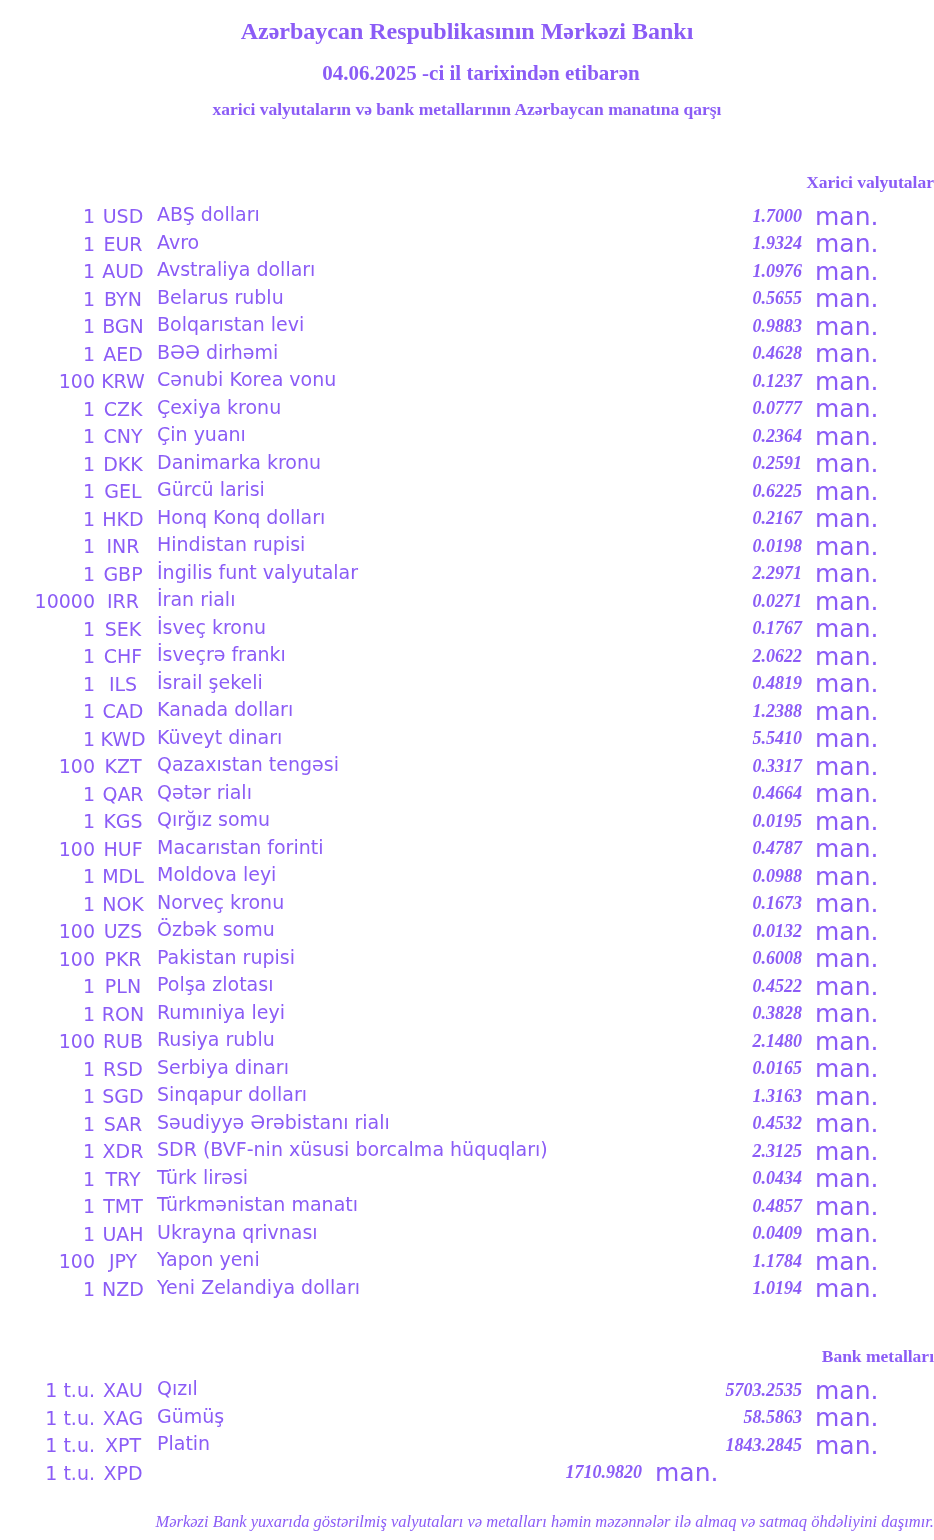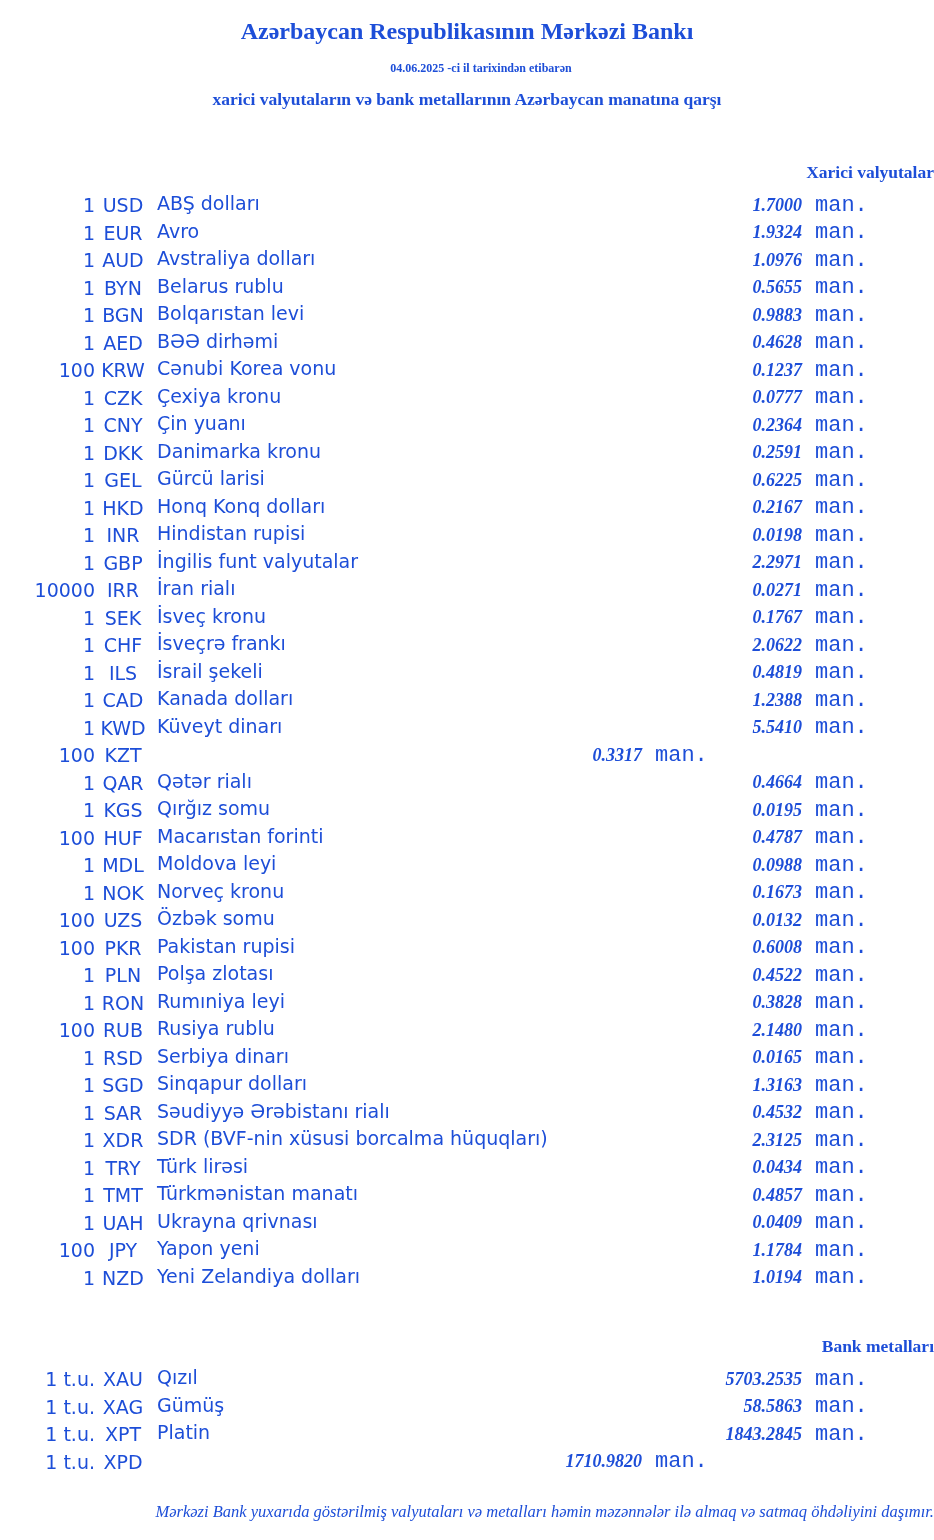--- a/index.html
+++ b/index.html
@@ -1,33 +1,33 @@
 <!DOCTYPE html>
 <html><head>
 <meta charset="utf-8">
 <style>
   html, body { margin: 0; padding: 0; background: #ffffff; }
   .page {
     position: relative;
     width: 934px;
     height: 1540px;
     background: #ffffff;
-    color: #1d4ed8;
+    color: #8b5cf6;
     font-family: "DejaVu Sans", sans-serif;
     box-sizing: border-box;
     overflow: hidden;
   }
   .header {
     text-align: center;
     padding-top: 17px;
     font-family: "Liberation Serif", serif;
     font-weight: bold;
   }
   .title { font-size: 24px; line-height: 1.2; }
-  .date-line { font-size: 12px; margin-top: 15px; margin-left: 28px; }
+  .date-line { font-size: 21px; margin-top: 15px; margin-left: 28px; }
   .subtitle { font-size: 17.5px; margin-top: 13px; text-align: center; }
 
   .section-heading {
     text-align: right;
     font-family: "Liberation Serif", serif;
     font-weight: bold;
     font-size: 17.5px;
     line-height: 1.25;
   }
   .fx-heading { margin-top: 52px; }
@@ -44,21 +44,21 @@
   .code-cell { text-align: center; font-size: 19px; white-space: nowrap; }
   .name-cell { padding-left: 6px;  font-size: 19px; white-space: nowrap; transform: translateY(-2px); }
   .rate-cell {
     text-align: right;
     font-family: "Liberation Serif", serif;
     font-style: italic;
     font-weight: bold;
     font-size: 18px;
     white-space: nowrap;
   }
-  .unit-cell { padding-left: 13px; font-size: 22px; white-space: nowrap; font-family: Liberation Mono, monospace; }
+  .unit-cell { padding-left: 13px; font-size: 25px; white-space: nowrap; }
 
   .footer {
     margin-top: 26px;
     text-align: right;
     font-family: "Liberation Serif", serif;
     font-style: italic;
     font-size: 16.5px;
   }
 </style>
 </head>
@@ -211,20 +211,21 @@
         <div class="rate-row">
           <span class="qty-cell">1</span>
           <span class="code-cell">KWD</span>
           <span class="name-cell">Küveyt dinarı</span>
           <span class="rate-cell">5.5410</span>
           <span class="unit-cell">man.</span>
         </div>
         <div class="rate-row">
           <span class="qty-cell">100</span>
           <span class="code-cell">KZT</span>
+          <span class="name-cell">Qazaxıstan tengəsi</span>
           <span class="rate-cell">0.3317</span>
           <span class="unit-cell">man.</span>
         </div>
         <div class="rate-row">
           <span class="qty-cell">1</span>
           <span class="code-cell">QAR</span>
           <span class="name-cell">Qətər rialı</span>
           <span class="rate-cell">0.4664</span>
           <span class="unit-cell">man.</span>
         </div>

